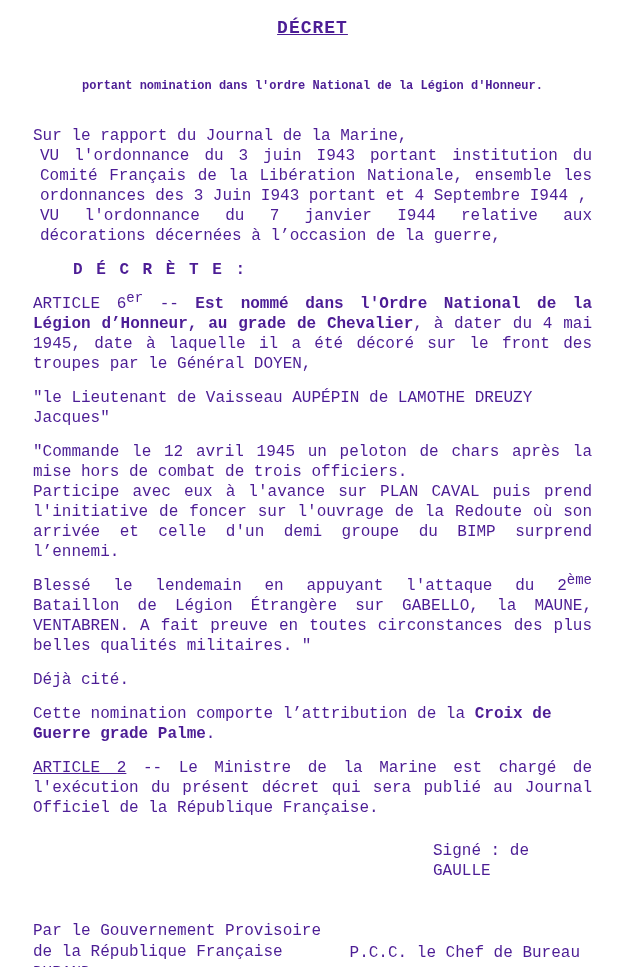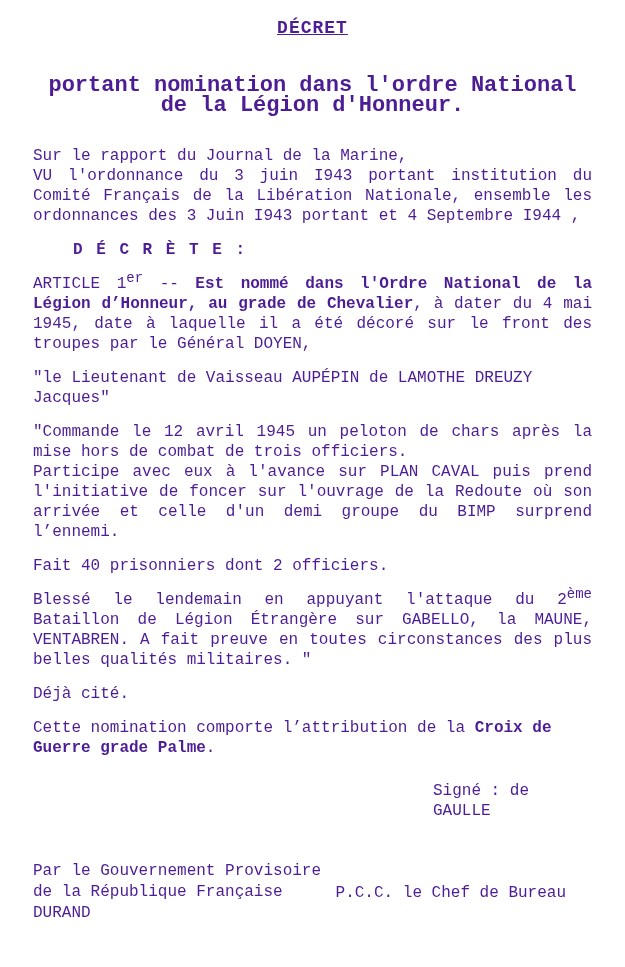--- a/index.html
+++ b/index.html
@@ -14,84 +14,85 @@
   .doc-title{
     font-size:18px;
     line-height:24px;
     font-weight:bold;
     text-align:center;
     text-decoration:underline;
     letter-spacing:1px;
     margin:0 0 36px 0;
   }
   .doc-subtitle{
-    font-size:22px;
+    font-size:12px;
     font-weight:bold;
     text-align:center;
     margin:0 0 30px 0;
   }
   .pline{margin:0;}
-  .just{text-align:justify;}
+  .just{text-align:justify;margin-left:7px;}
   .decrete{
     font-weight:bold;
     letter-spacing:2px;
     margin:14px 0 14px 40px;
   }
   .para{margin:0 0 14px 0;}
   sup{font-size:14px;line-height:0;}
   .bold{font-weight:bold;}
   .underline{text-decoration:underline;}
   .place-date{margin:42px 0 0 382px;}
   .signed-line{margin:23px 0 0 400px;}
   .sig-row{
     display:flex;
     justify-content:space-between;
     align-items:center;
     margin-top:40px;
   }
   .sig-left p{margin:0;line-height:21px;}
-  .sig-right{margin-right:26px;}
+  .sig-right{margin-right:12px;}
   .caption{
     font-family:"DejaVu Sans", sans-serif;
     font-size:16.5px;
     line-height:22px;
     color:#14141e;
     padding:10px 0 0 18px;
   }
 </style>
 </head>
 <body>
 
 <div class="page">
 
   <h1 class="doc-title">DÉCRET</h1>
 
   <p class="doc-subtitle">portant nomination dans l'ordre National de la Légion d'Honneur.</p>
 
   <div>
     <p class="pline">Sur le rapport du Journal de la Marine,</p>
     <p class="pline just">VU l'ordonnance du 3 juin I943 portant institution du Comité Français de la Libération Nationale, ensemble les ordonnances des 3 Juin I943 portant et 4 Septembre I944 ,</p>
+    <p class="pline just">VU l'ordonnance du 7 janvier I944 relative aux décorations décernées à l’occasion de la guerre,</p>
   </div>
 
   <p class="decrete">D É C R È T E :</p>
 
-  <p class="para just"><span>ARTICLE 1</span><sup>er</sup><span> -- </span><span class="bold">Est nommé dans l'Ordre National de la Légion d’Honneur, au grade de Chevalier</span><span>, à dater du 4 mai 1945, date à laquelle il a été décoré sur le front des troupes par le Général DOYEN,</span></p>
+  <p class="para just"><span>ARTICLE 6</span><sup>er</sup><span> -- </span><span class="bold">Est nommé dans l'Ordre National de la Légion d’Honneur, au grade de Chevalier</span><span>, à dater du 4 mai 1945, date à laquelle il a été décoré sur le front des troupes par le Général DOYEN,</span></p>
 
   <p class="para">"le Lieutenant de Vaisseau AUPÉPIN de LAMOTHE DREUZY Jacques"</p>
 
   <p class="para just"><span>"Commande le 12 avril 1945 un peloton de chars après la mise hors de combat de trois officiers.</span><br><span>Participe avec eux à l'avance sur PLAN CAVAL puis prend l'initiative de foncer sur l'ouvrage de la Redoute où son arrivée et celle d'un demi groupe du BIMP surprend l’ennemi.</span></p>
 
-  <p class="para">Fait 40 prisonniers dont 2 officiers.</p>
 
   <p class="para just"><span>Blessé le lendemain en appuyant l'attaque du 2</span><sup>ème</sup><span> Bataillon de Légion Étrangère sur GABELLO, la MAUNE, VENTABREN. A fait preuve en toutes circonstances des plus belles qualités militaires. "</span></p>
 
   <p class="para">Déjà cité.</p>
 
   <p class="para"><span>Cette nomination comporte l’attribution de la </span><span class="bold">Croix de Guerre grade Palme</span><span>.</span></p>
 
+  <p class="para just"><span class="underline">ARTICLE 2</span><span> -- Le Ministre de la Marine est chargé de l'exécution du présent décret qui sera publié au Journal Officiel de la République Française.</span></p>
 
 
   <p class="pline signed-line">Signé : de GAULLE</p>
 
   <div class="sig-row">
     <div class="sig-left">
       <p>Par le Gouvernement Provisoire</p>
       <p>de la République Française</p>
       <p>DURAND</p>
     </div>

